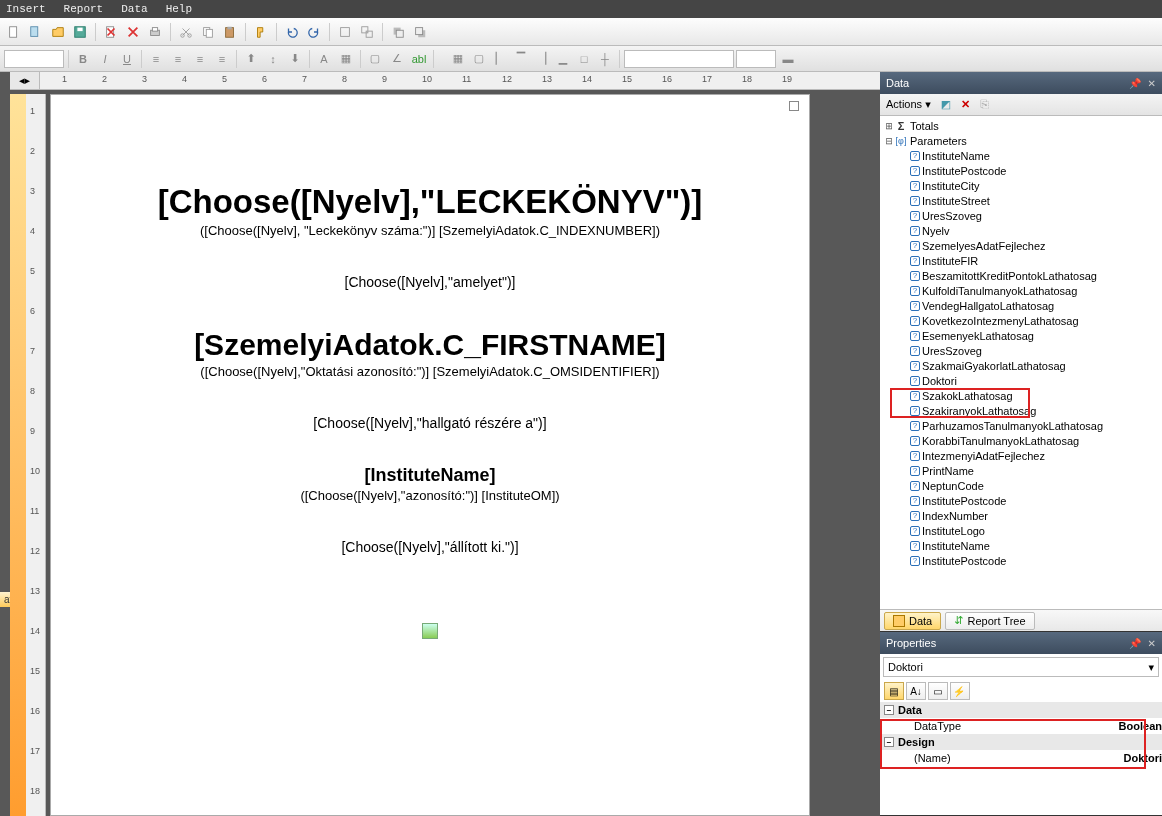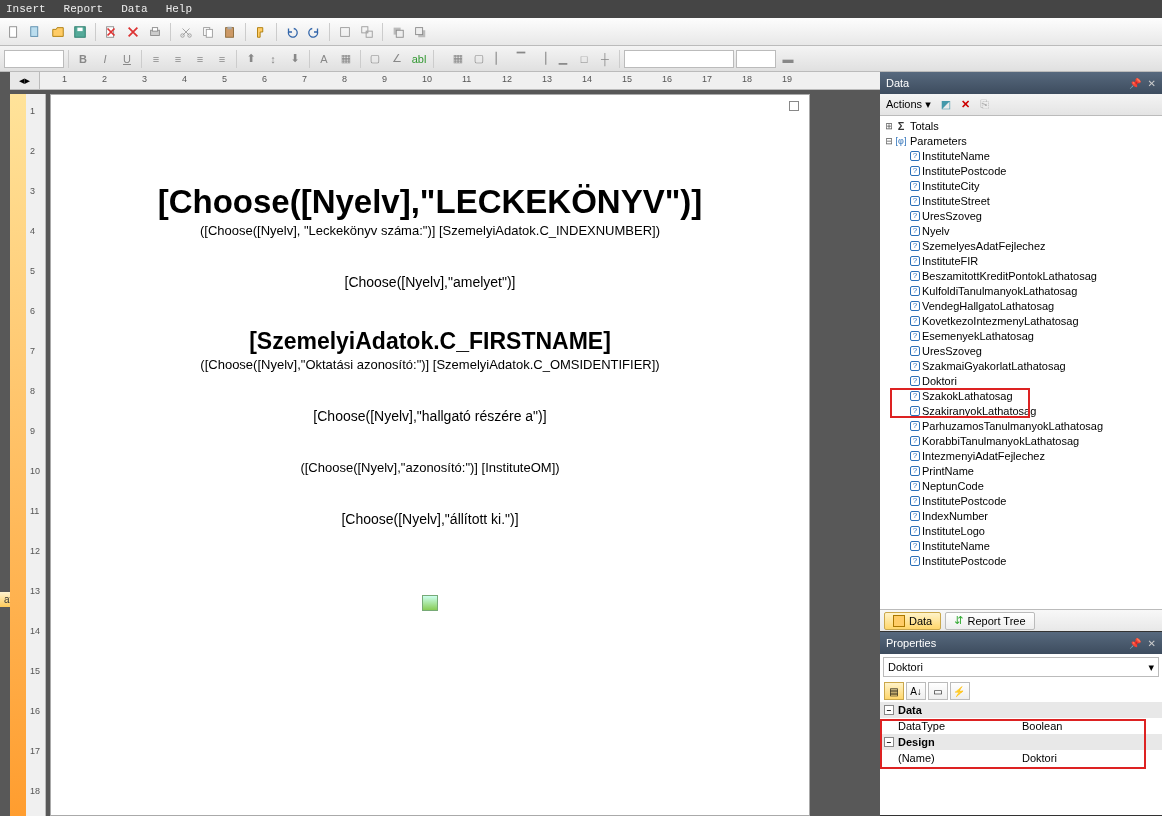--- a/index.html
+++ b/index.html
@@ -33,21 +33,21 @@
 .ruler-h .tick { position:absolute; top:2px; }
 
 
 .doc-wrap { position:absolute; left:10px; right:0; top:22px; bottom:0; display:flex; }
 .left-strip { width:16px; background: linear-gradient(#ffe39a, #ff9d2f); }
 .ruler-v { width: 20px; background:#f0f0f0; border-right:1px solid #bbb; position:relative; font-size:9px; color:#555; }
 .ruler-v .tick { position:absolute; left:4px; }
 .page { width: 760px; background:#fff; margin-left:4px; position:relative; border:1px solid #aaa; background-image: radial-gradient(#eee 0.5px, transparent 0.5px); background-size: 8px 8px; padding: 20px 40px; color:#000;}
 .page .center { text-align:center; }
 .page .line { font-size: 13px; font-family: Arial; margin-top:2px;}
-.page .big2 { font-size: 23px; font-weight:bold; font-family: Arial; margin-top:4px;}
+.page .big2 { font-size: 30px; font-weight:bold; font-family: Arial; margin-top:4px;}
 .page .mid { font-size: 14px; font-family: Arial; margin-top:2px;}
 .page .space { height: 34px; }
 
 
 .panel { border-bottom:1px solid #333; }
 .panel-header { height: 22px; background: linear-gradient(#57697e,#3d4c5e); color:#fff; display:flex; align-items:center; padding:0 6px; font-size:11px; justify-content:space-between;}
 .panel-header .icons { display:flex; gap:6px; font-size:10px; color:#ccc;}
 .actions-bar { height: 22px; background: linear-gradient(#f4f4f4,#e4e4e4); border-bottom:1px solid #bbb; display:flex; align-items:center; padding:0 6px; gap:10px; font-size:11px;}
 .actions-bar .x { color: #c00; font-weight:bold; }
 
@@ -70,22 +70,22 @@
 .prop-body { background:#fff; flex:1; position:relative;}
 .prop-name { height:20px; border:1px solid #bbb; margin:3px; padding:1px 4px; font-size:11px; display:flex; align-items:center; justify-content:space-between;}
 .prop-tools { height:22px; display:flex; align-items:center; gap:2px; padding:0 4px;}
 .prop-tools .tb { width:20px; height:18px; border:1px solid #bbb; background:linear-gradient(#fff,#eee); display:flex; align-items:center; justify-content:center; font-size:10px;}
 .prop-tools .tb.active { background:linear-gradient(#fff3c9,#ffd66b); border-color:#caa74b;}
 
 .prop-grid { font-size:11px; }
 .prop-cat { background:#e8e8e8; padding:2px 4px; font-weight:bold; display:flex; align-items:center; gap:4px;}
 .prop-cat .pm { width:10px; height:10px; border:1px solid #888; display:inline-flex; align-items:center; justify-content:center; font-size:8px; background:#fff;}
 .prop-row { display:flex; height:16px; align-items:center;}
-.prop-row .k { width:138px; padding-left:18px; }
-.prop-row .v { flex:1; padding-left:4px; font-weight:normal;}
+.prop-row .k { width:138px; padding-left:34px; }
+.prop-row .v { flex:1; padding-left:4px; font-weight:bold;text-align:right;}
 .prop-row.sel .k { background:#2b5fad; color:#fff; }
 .prop-row .dots { width:18px; text-align:center; border-left:1px solid #ccc; font-weight:bold;}
 
 .red-box-prop { position:absolute; border:2px solid #d22; pointer-events:none;}
 
 svg.icon { width:14px; height:14px; }
 </style>
 </head>
 <body>
 
@@ -311,20 +311,21 @@
           <div class="h1" style="font-size:33px;font-weight:bold;font-family:Arial;">[Choose([Nyelv],"LECKEKÖNYV")]</div>
           <div class="line">([Choose([Nyelv], "Leckekönyv száma:")]  [SzemelyiAdatok.C_INDEXNUMBER])</div>
           <div class="space"></div>
           <div class="mid">[Choose([Nyelv],"amelyet")]</div>
           <div class="space"></div>
           <div class="big2">[SzemelyiAdatok.C_FIRSTNAME]</div>
           <div class="line">([Choose([Nyelv],"Oktatási  azonosító:")]  [SzemelyiAdatok.C_OMSIDENTIFIER])</div>
           <div class="space"></div>
           <div class="mid">[Choose([Nyelv],"hallgató részére a")]</div>
           <div class="space"></div>
+          <div style="font-size:18px;font-weight:bold;">[InstituteName]</div>
           <div class="line">([Choose([Nyelv],"azonosító:")]  [InstituteOM])</div>
           <div class="space"></div>
           <div class="mid">[Choose([Nyelv],"állított ki.")]</div>
           <div class="space"></div>
             <div class="space"></div>
           <div style="width:16px;height:16px;margin:0 auto;border:1px solid #7a7;background:linear-gradient(#cfe,#8c5);display:flex;align-items:center;justify-content:center;">
           </div>
         </div>
       </div>
     </div>

